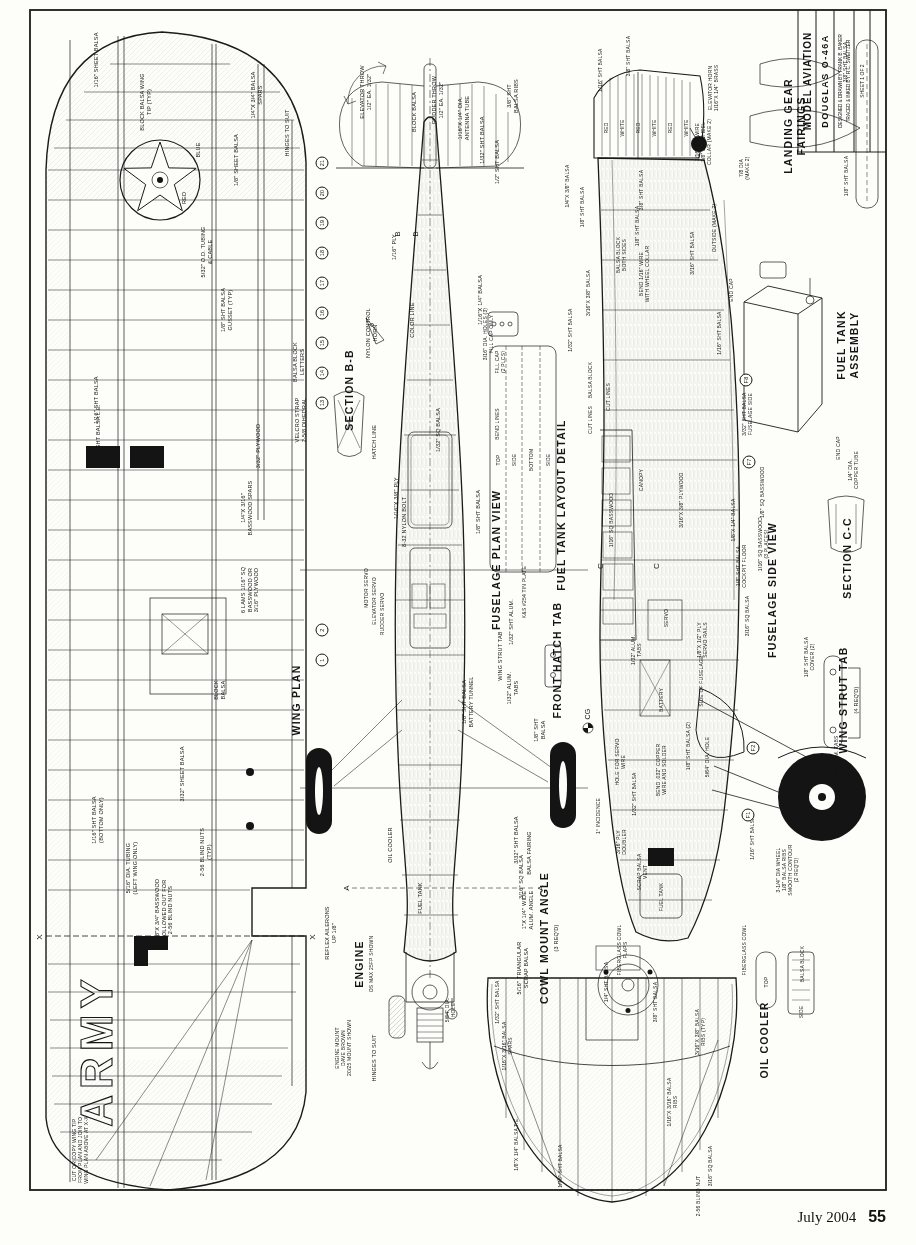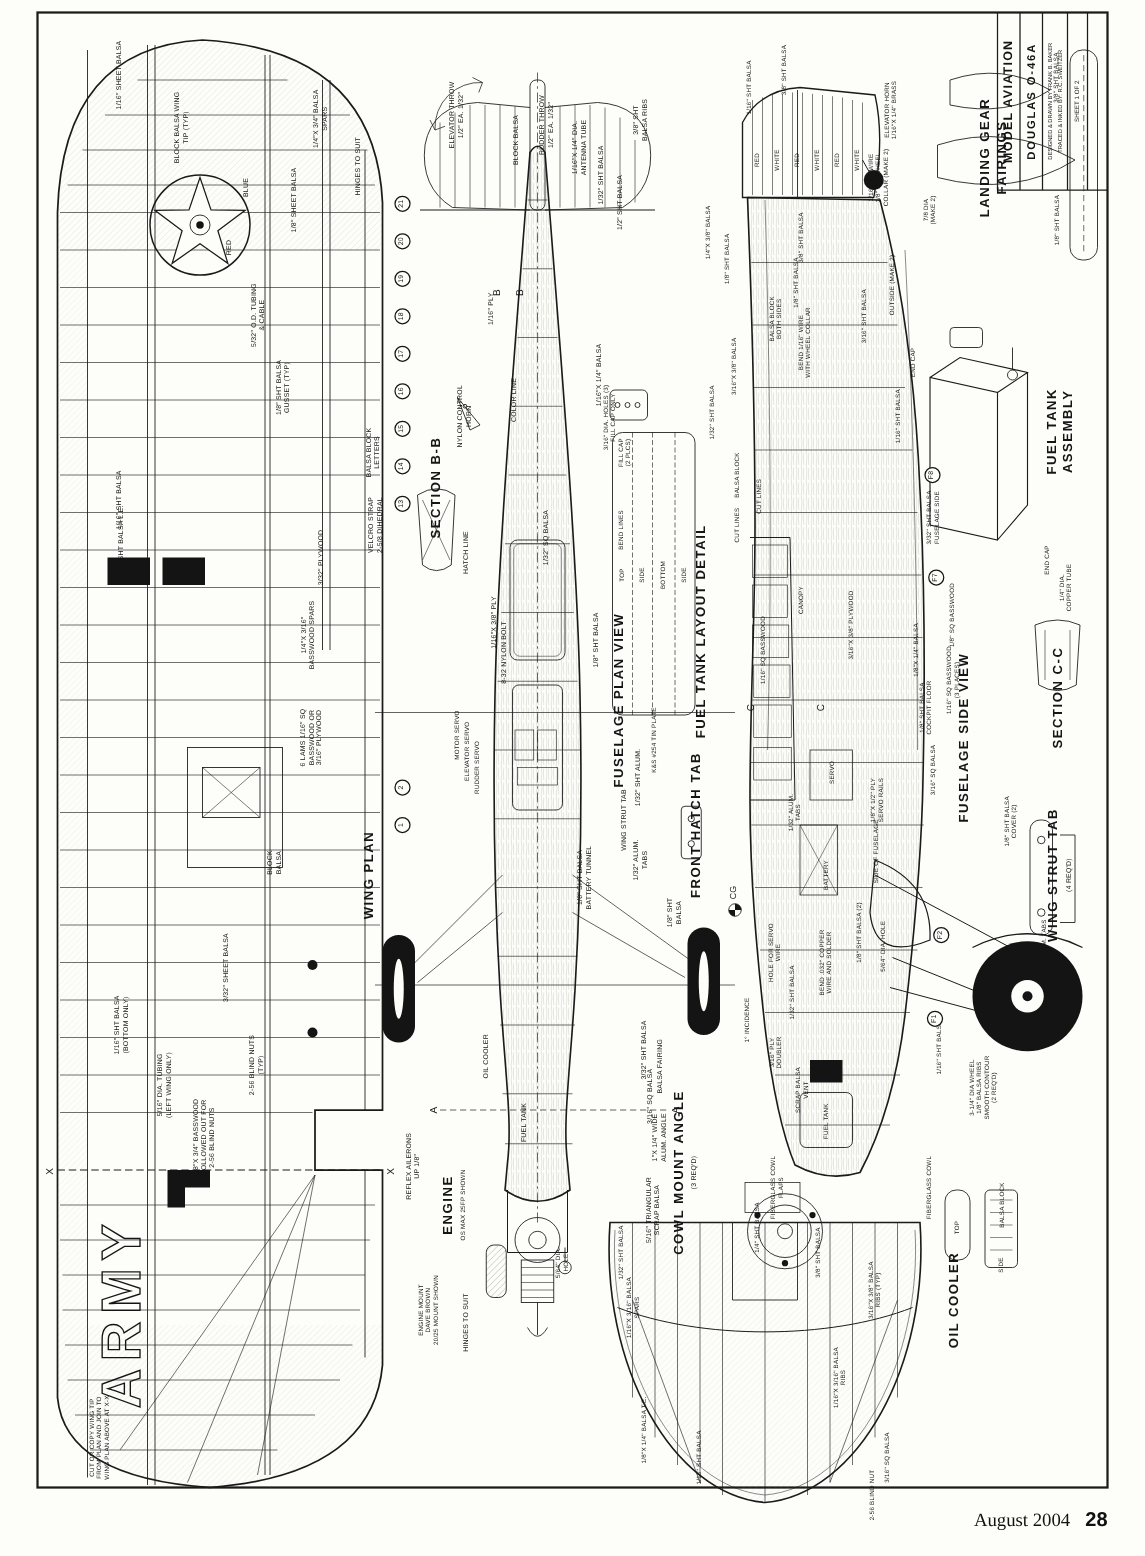--- a/index.html
+++ b/index.html
@@ -475,16 +475,16 @@
 
   <div>
     <div class="tb tb1">MODEL AVIATION</div>
     <div class="tb tb2">DOUGLAS  O-46A</div>
     <div class="tb tb3">DESIGNED &amp; DRAWN BY FRANK B. BAKER</div>
     <div class="tb tb4">TRACED &amp; INKED BY: R.C. SWEITZER</div>
     <div class="tb tb5">SHEET 1 OF 2</div>
   </div>
 
   <div class="footer">
-    <span>August 2004</span><span class="pg">28</span>
+    <span>July 2004</span><span class="pg">55</span>
   </div>
 
 </div>
 
 </body></html>

